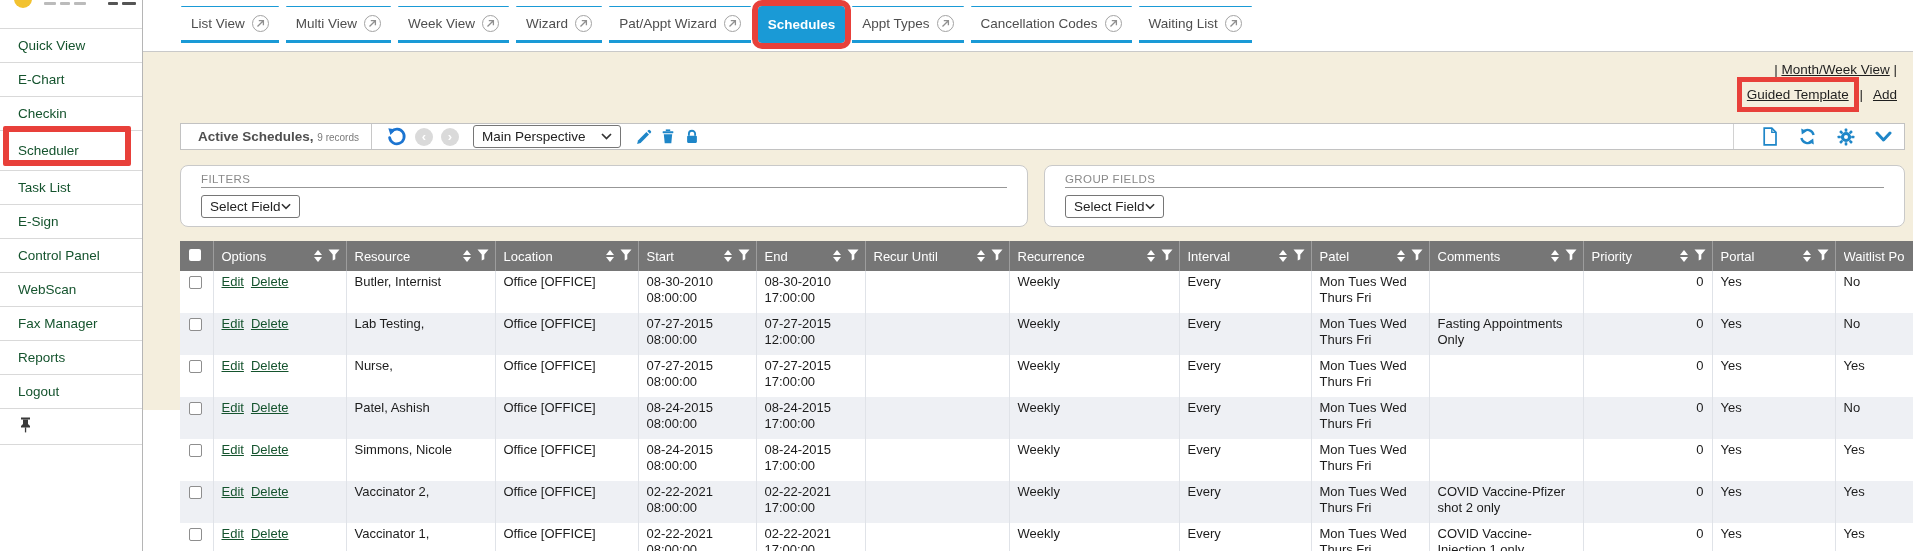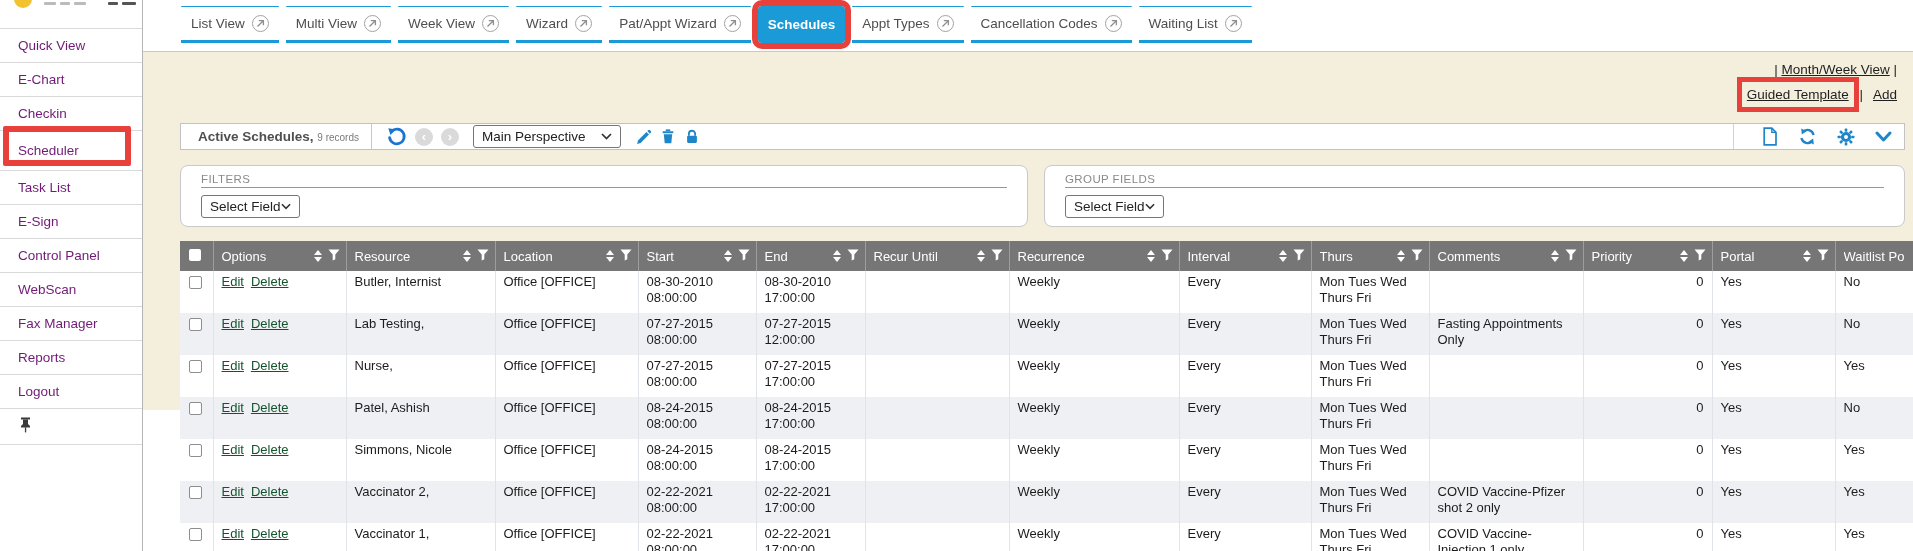--- a/index.html
+++ b/index.html
@@ -18,21 +18,21 @@
 
   
   .sidebar{position:absolute;left:0;top:0;width:143px;height:551px;background:#fff;border-right:1px solid #b5b5b5;}
   .logo-frag{position:absolute;left:0;top:0;width:143px;height:12px;overflow:hidden;}
   .lf-yellow{position:absolute;left:14px;top:-8px;width:18px;height:16px;background:#f2c230;border-radius:0 0 9px 9px;}
   .lf-dash{position:absolute;top:2px;height:3px;background:#bbb;border-radius:1px;}
   .lf-dark{background:#555;}
   .sb-nav{position:absolute;left:0;top:28px;width:100%;border-top:1px solid #d9d9d9;}
   .sb-item{height:34px;display:flex;align-items:center;padding-left:18px;border-bottom:1px solid #d9d9d9;cursor:pointer;}
   .sb-item.tall{height:40px;}
-  .sb-label{font-size:13.5px;color:#701a75;}
+  .sb-label{font-size:13.5px;color:#14532d;}
   .pin-row{height:36px;display:flex;align-items:center;padding-left:19px;border-bottom:1px solid #d9d9d9;cursor:pointer;}
   .redbox-scheduler{position:absolute;left:3px;top:126px;width:128px;height:40px;border:6px solid var(--red);border-radius:2px;pointer-events:none;z-index:5;}
 
   
   .topbar{position:absolute;left:143px;top:0;width:1770px;height:52px;background:#fff;border-bottom:1px solid #c9c9c9;}
   .tabs{position:absolute;left:38px;top:6px;display:flex;gap:7px;}
   .tab{display:flex;flex-direction:column;height:37px;cursor:pointer;}
   .tab-top{height:9px;background:var(--blue);border-radius:3px 3px 0 0;}
   .tab-body{flex:1;display:flex;align-items:center;gap:7px;padding:8px 10px;border-bottom:3px solid var(--blue);background:#fff;}
   .tab-label{font-size:13.5px;color:#4e4e4e;white-space:nowrap;}
@@ -496,21 +496,21 @@
                       <span class="tri-dn"></span>
                     </span>
                     <span><svg width="12" height="12" viewBox="0 0 12 12">
                         <path d="M0.5 0.5 H11.5 L7.3 5.4 V10.2 L4.7 11.6 V5.4 Z" fill="#fff"></path>
                       </svg></span>
                   </span>
                 </div>
               </th>
               <th>
                 <div class="th-inner">
-                  <span class="hl">Thurs</span>
+                  <span class="hl">Patel</span>
                   <span class="hicons">
                     <span class="sort">
                       <span class="tri-up"></span>
                       <span class="tri-dn"></span>
                     </span>
                     <span><svg width="12" height="12" viewBox="0 0 12 12">
                         <path d="M0.5 0.5 H11.5 L7.3 5.4 V10.2 L4.7 11.6 V5.4 Z" fill="#fff"></path>
                       </svg></span>
                   </span>
                 </div>

